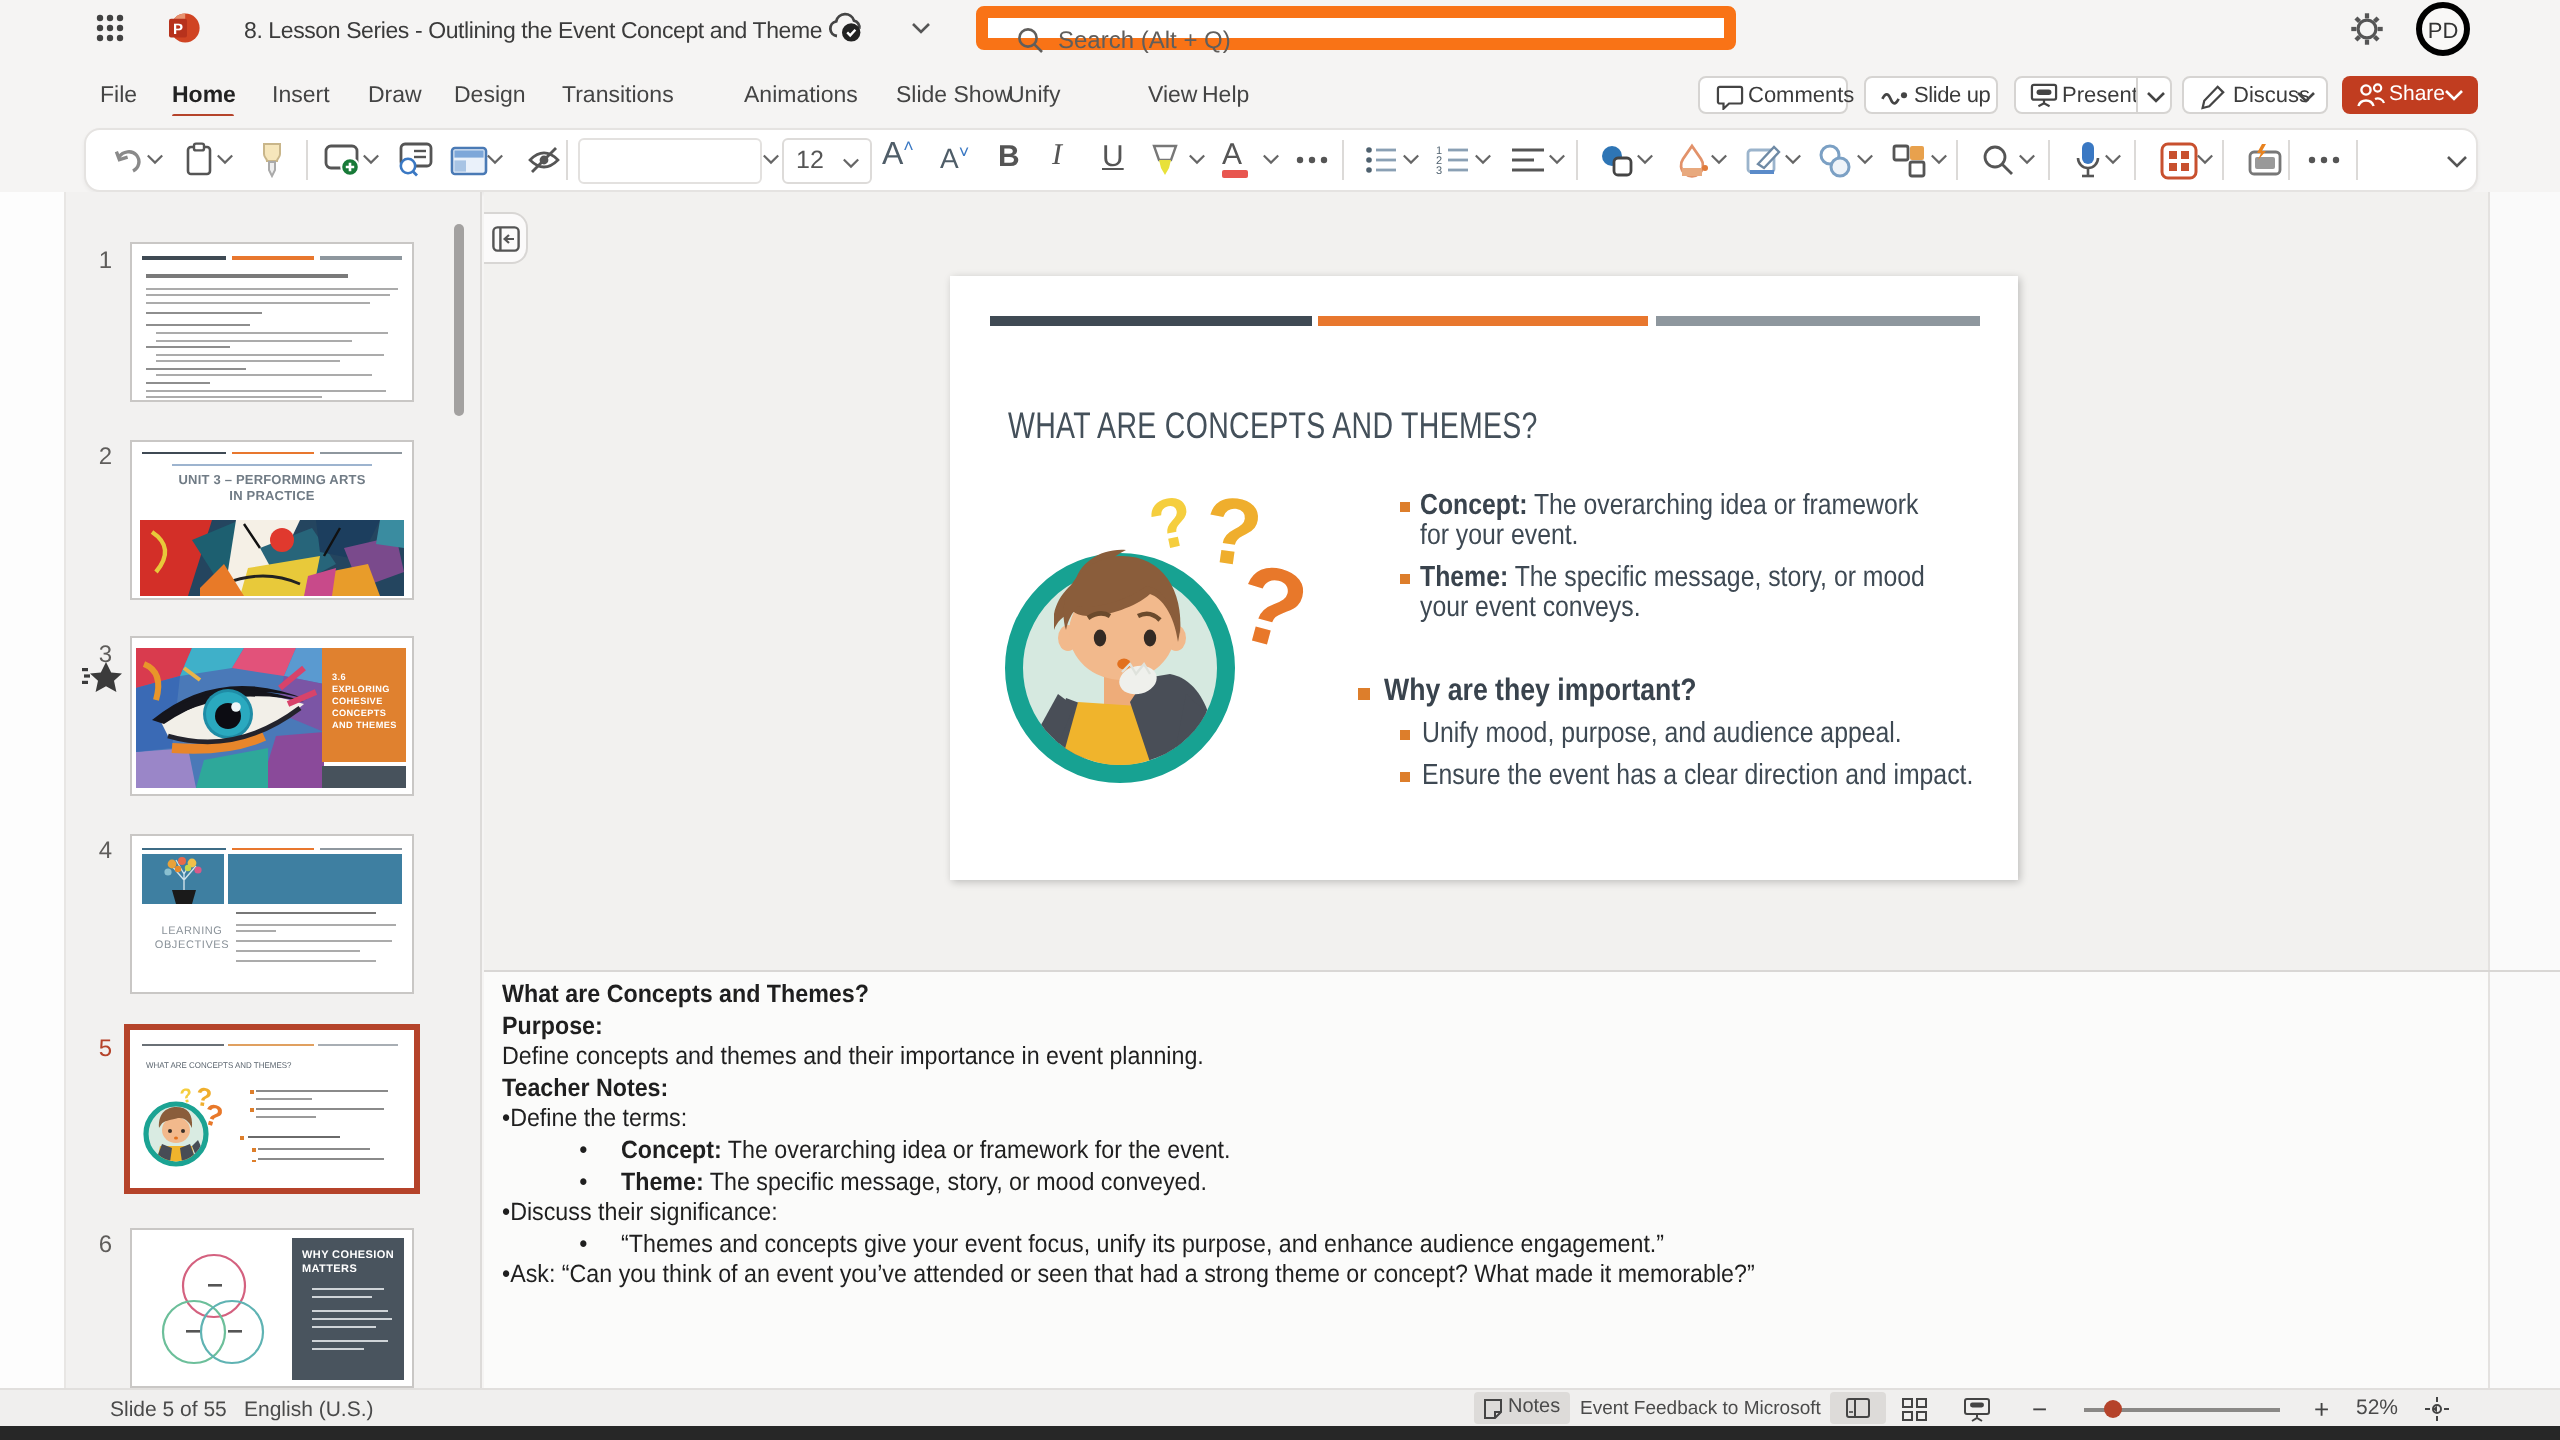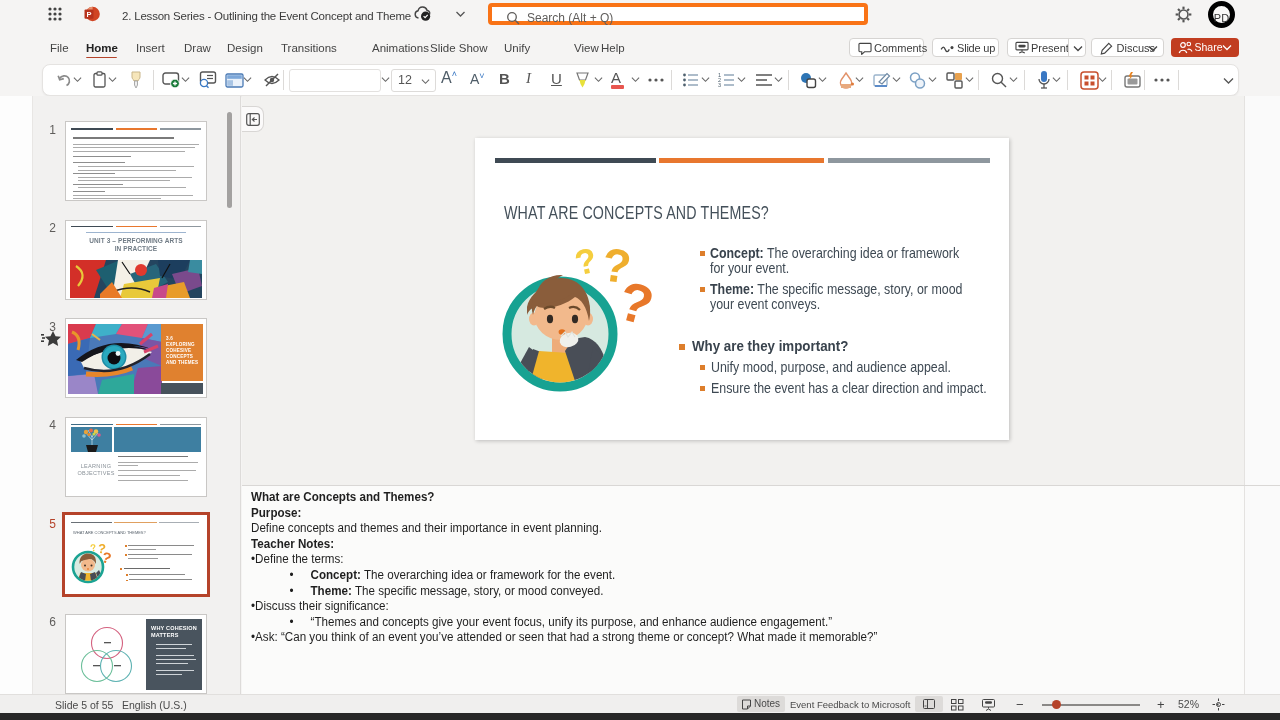--- a/index.html
+++ b/index.html
@@ -7,25 +7,25 @@
 #app { position:absolute; top:0; left:0; width:1280px; height:720px; }
 .abs { position:absolute; }
 
 
 #titlebar { position:absolute; top:0; left:0; width:1280px; height:28px; background:#f5f4f3; }
 #waffle { position:absolute; left:48px; top:7px; width:14px; height:14px; }
 #ppticon { position:absolute; left:84px; top:6px; width:16px; height:16px; }
 #doctitle { position:absolute; left:122px; top:9.5px; font-size:11.5px; letter-spacing:-0.2px; color:#3b3b3b; white-space:nowrap; }
 #cloudck { position:absolute; left:414px; top:6px; width:18px; height:16px; }
 #titchev { position:absolute; left:455px; top:10px; width:11px; height:8px; }
-#searchbox { position:absolute; left:488px; top:3px; width:380px; height:22px; background:#fff; border:4px solid #f97316; border-radius:4px; }
+#searchbox { position:absolute; left:488px; top:3px; width:380px; height:22px; background:#fff; border:6px solid #f97316; border-radius:4px; }
 #searchbox svg { position:absolute; left:14px; top:4px; }
 #searchbox span { position:absolute; left:35px; top:4px; font-size:12px; color:#605e5c; }
 #gear { position:absolute; left:1175px; top:6px; width:17px; height:17px; }
-#avatar { position:absolute; left:1208px; top:1px; width:27px; height:27px; border-radius:50%; background:#f9f8f7; border:5px solid #000000; font-size:11px; color:#333; text-align:center; line-height:25px; }
+#avatar { position:absolute; left:1208px; top:1px; width:27px; height:27px; border-radius:50%; background:#f9f8f7; border:3px solid #000000; font-size:11px; color:#333; text-align:center; line-height:25px; }
 
 
 #menubar { position:absolute; top:28px; left:0; width:1280px; height:30px; background:#f5f4f3; }
 .mitem { position:absolute; top:13.5px; font-size:11.5px; color:#444; white-space:nowrap; }
 .mitem.sel { color:#222; font-weight:bold; }
 #homeul { position:absolute; left:86px; top:28.5px; width:31px; height:2.5px; background:#b5432a; border-radius:2px; }
 .chbtn { position:absolute; top:10px; height:19px; background:#fff; border:1px solid #d6d4d2; border-radius:4px; font-size:11px; color:#3b3b3b; display:flex; align-items:center; white-space:nowrap; }
 
 #sharebtn { position:absolute; left:1171px; top:10px; width:68px; height:19px; background:#c13d20; border-radius:4px; color:#fff; font-size:10.5px; white-space:nowrap; }
 
@@ -93,21 +93,21 @@
           <circle cx="7" cy="12" r="1.6"></circle>
           <circle cx="12" cy="12" r="1.6"></circle>
         </g>
       </svg>
   <svg id="ppticon" viewBox="0 0 16 16">
         <circle cx="8.6" cy="8" r="7.2" fill="#d04423"></circle>
         <path d="M8.6.8 A7.2 7.2 0 0 0 1.4 8 L8.6 8 Z" fill="#e8926f"></path>
         <rect x="0.5" y="3.4" width="9" height="9.4" rx="1" fill="#b7321c"></rect>
         <text x="5" y="10.8" font-size="7.5" font-weight="bold" fill="#fff" text-anchor="middle" font-family="Liberation Sans">P</text>
       </svg>
-  <span id="doctitle">2. Lesson Series - Outlining the Event Concept and Theme</span>
+  <span id="doctitle">8. Lesson Series - Outlining the Event Concept and Theme</span>
   <svg id="cloudck" viewBox="0 0 18 16">
         <path d="M4.5 12 a3.7 3.7 0 0 1 -0.4 -7.3 a4.6 4.6 0 0 1 8.9 -0.4 a3.4 3.4 0 0 1 2.6 4" fill="none" stroke="#444" stroke-width="1.4"></path>
         <circle cx="11.6" cy="10.2" r="4.6" fill="#222"></circle>
         <path d="M9.6 10.2 l1.5 1.5 l2.6 -2.8" stroke="#fff" stroke-width="1.2" fill="none"></path>
       </svg>
   <svg id="titchev" viewBox="0 0 11 8">
         <path d="M1.5 2 L5.5 6 L9.5 2" stroke="#555" stroke-width="1.3" fill="none"></path>
       </svg>
   <div id="searchbox">
     <svg width="14" height="14" viewBox="0 0 14 14">
@@ -135,21 +135,21 @@
 </div>
 
 <div id="menubar">
   <span class="mitem" style="left:50px">File</span>
   <span class="mitem sel" style="left:86px">Home</span>
   <span class="mitem" style="left:136px">Insert</span>
   <span class="mitem" style="left:184px">Draw</span>
   <span class="mitem" style="left:227px">Design</span>
   <span class="mitem" style="left:281px">Transitions</span>
   <span class="mitem" style="left:372px">Animations</span>
-  <span class="mitem" style="left:430px">Slide Show</span>
+  <span class="mitem" style="left:448px">Slide Show</span>
   <span class="mitem" style="left:504px">Unify</span>
   <span class="mitem" style="left:574px">View</span>
   <span class="mitem" style="left:601px">Help</span>
   <div id="homeul"></div>
   <div class="chbtn" style="left:849px; width:75px;">
     <svg class="abs" style="left:8px;top:2.5px;" width="14" height="13" viewBox="0 0 15 14">
           <path d="M2 1.5 h11 a1 1 0 0 1 1 1 v7 a1 1 0 0 1 -1 1 h-6 l-3 2.8 v-2.8 h-2 a1 1 0 0 1 -1 -1 v-7 a1 1 0 0 1 1 -1z" fill="none" stroke="#444" stroke-width="1.2"></path>
         </svg>
     <span class="abs" style="left:24px;top:2.5px;">Comments</span>
   </div>

